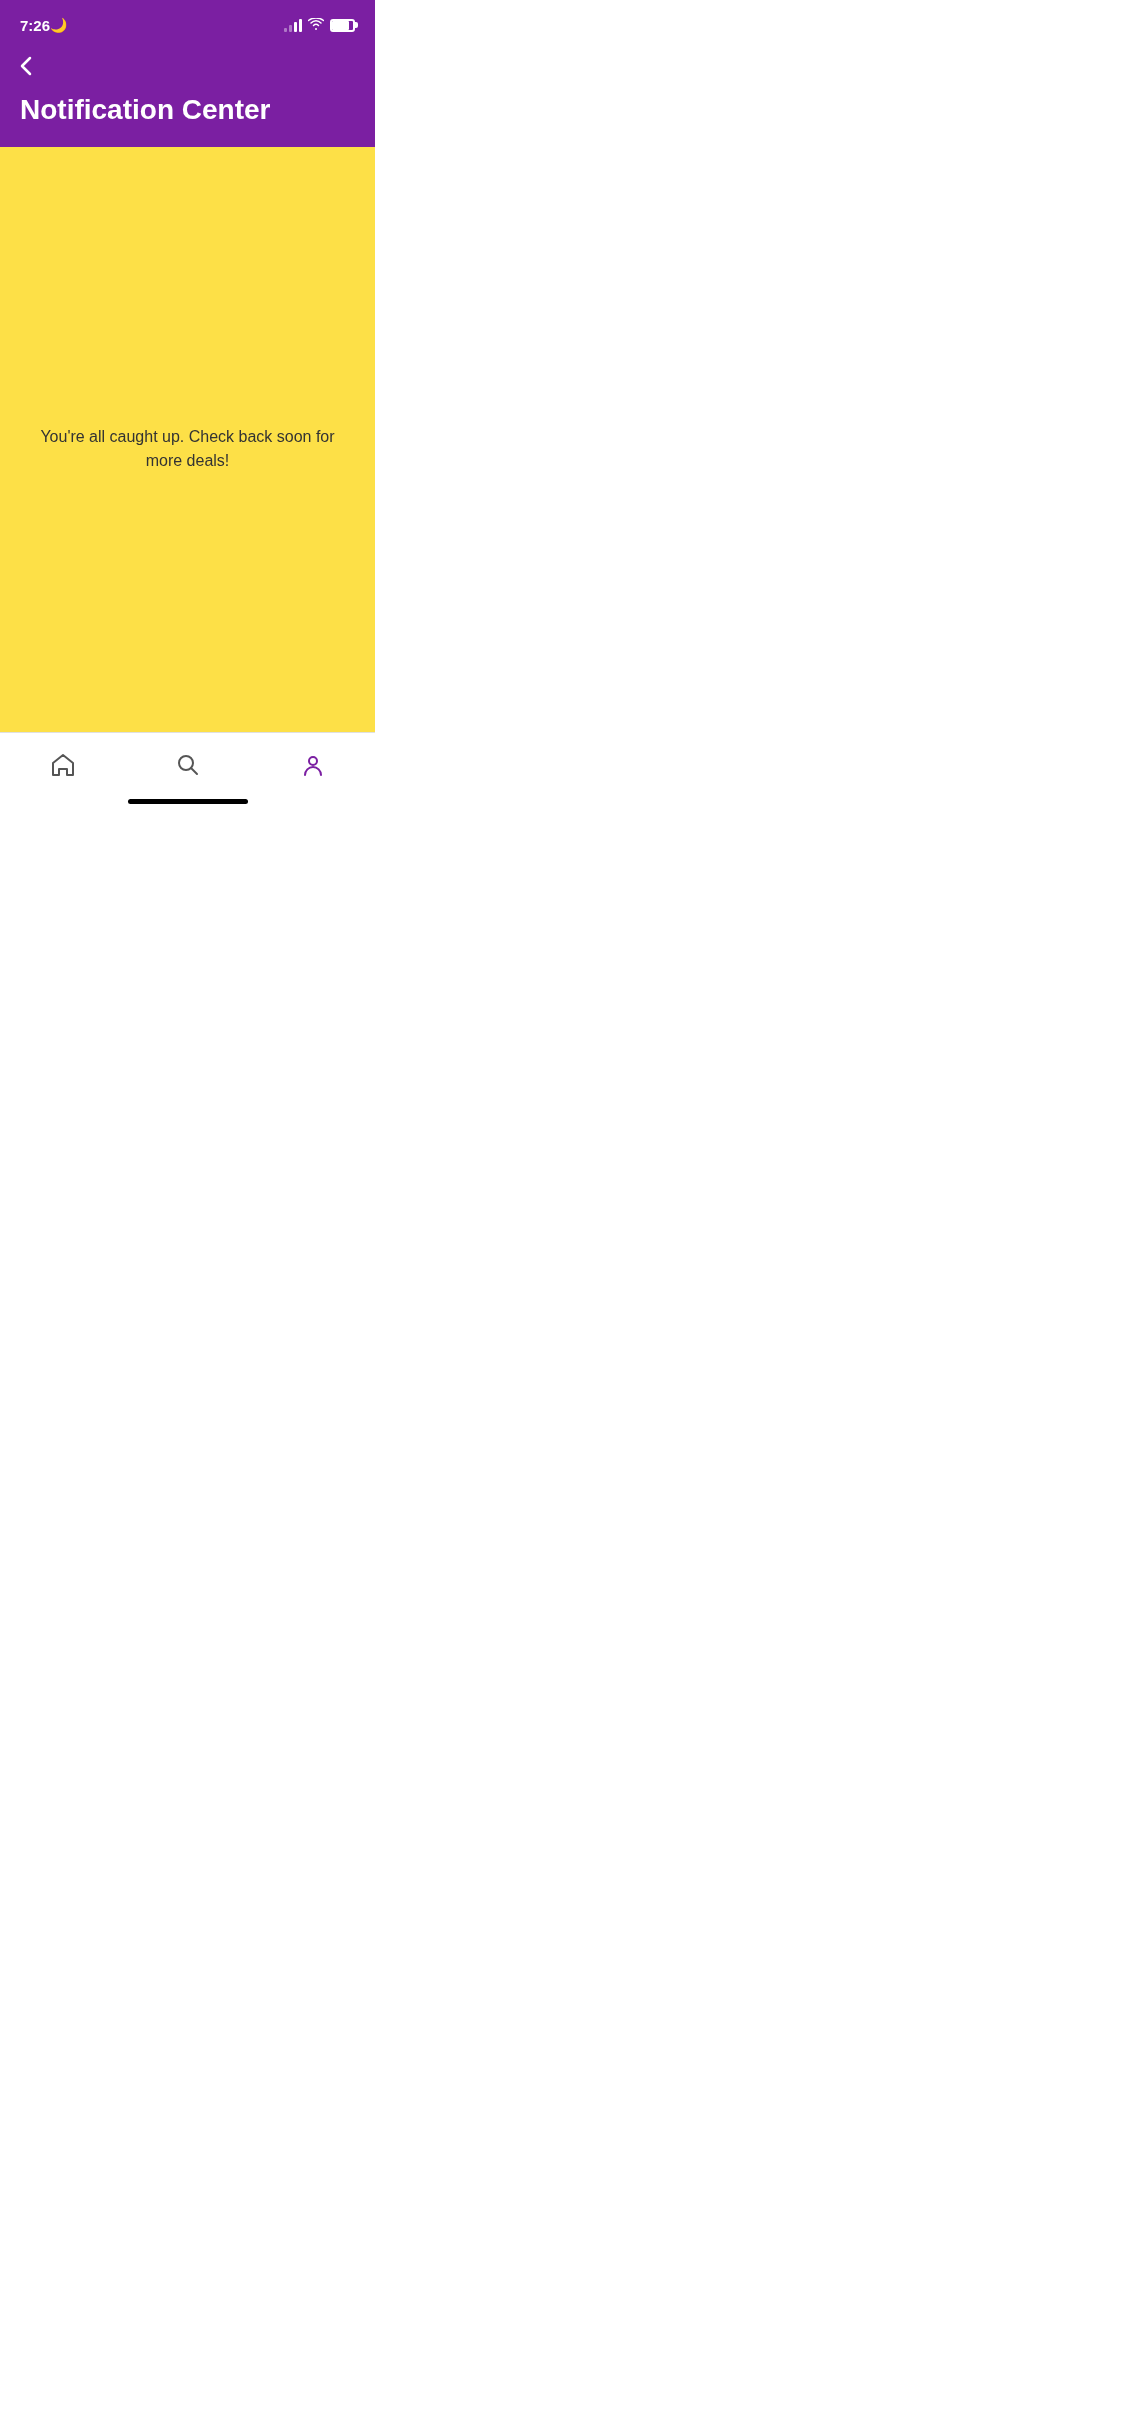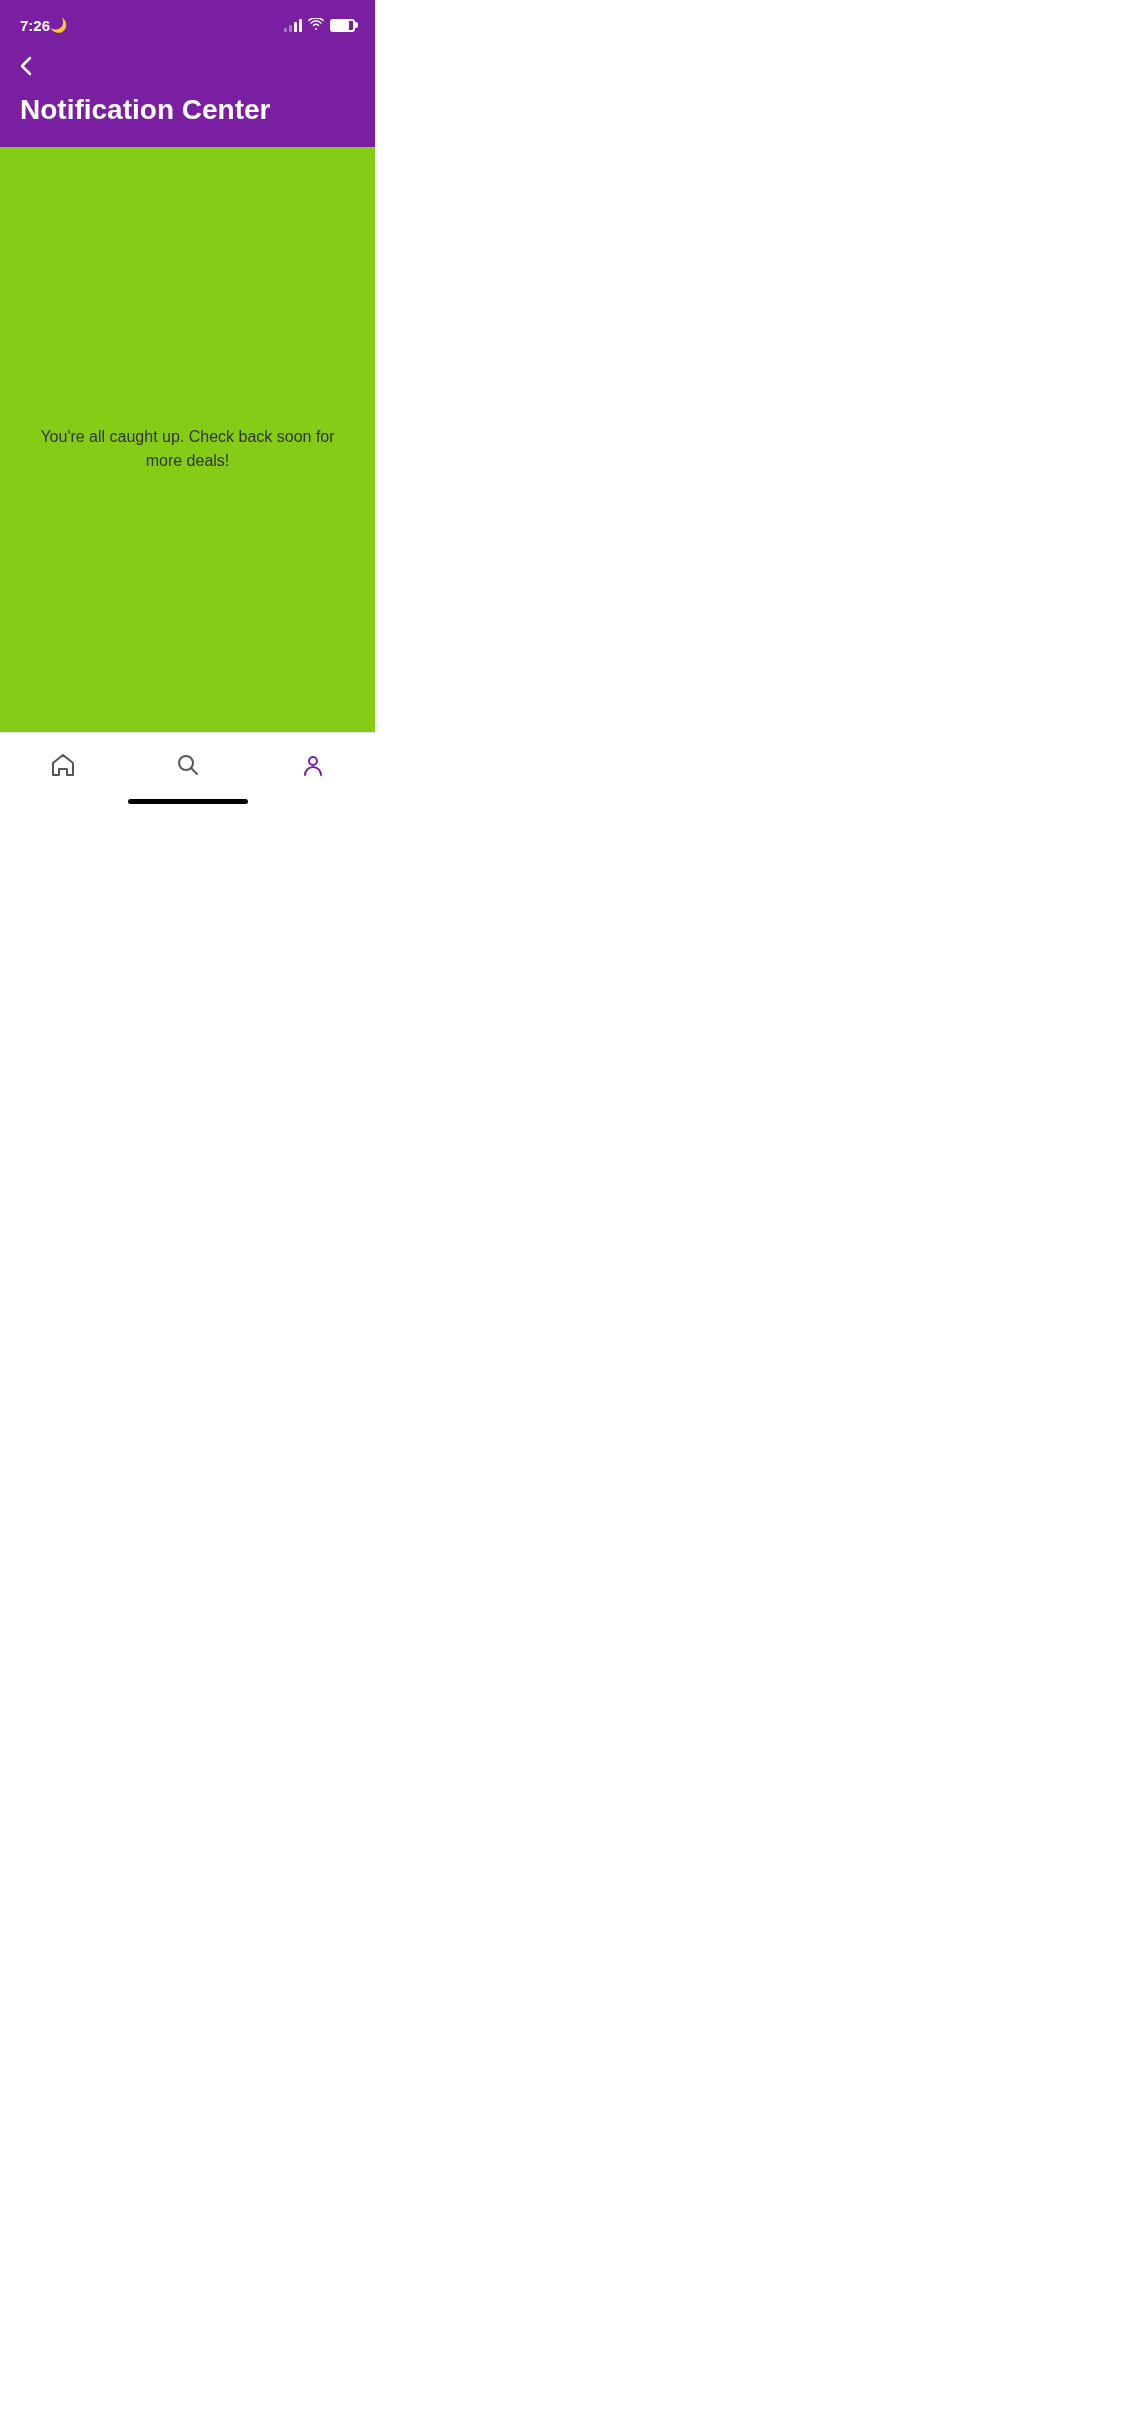--- a/index.html
+++ b/index.html
@@ -111,21 +111,21 @@
     }
 
     .page-title {
       color: white;
       font-size: 28px;
       font-weight: 700;
       line-height: 1.2;
     }
 
     .content-area {
-      background: #84cc16;
+      background: #fde047;
       flex: 1;
       display: flex;
       align-items: center;
       justify-content: center;
       height: calc(812px - 44px - 84px - 80px);
     }
 
     .empty-message {
       text-align: center;
       color: #333;

